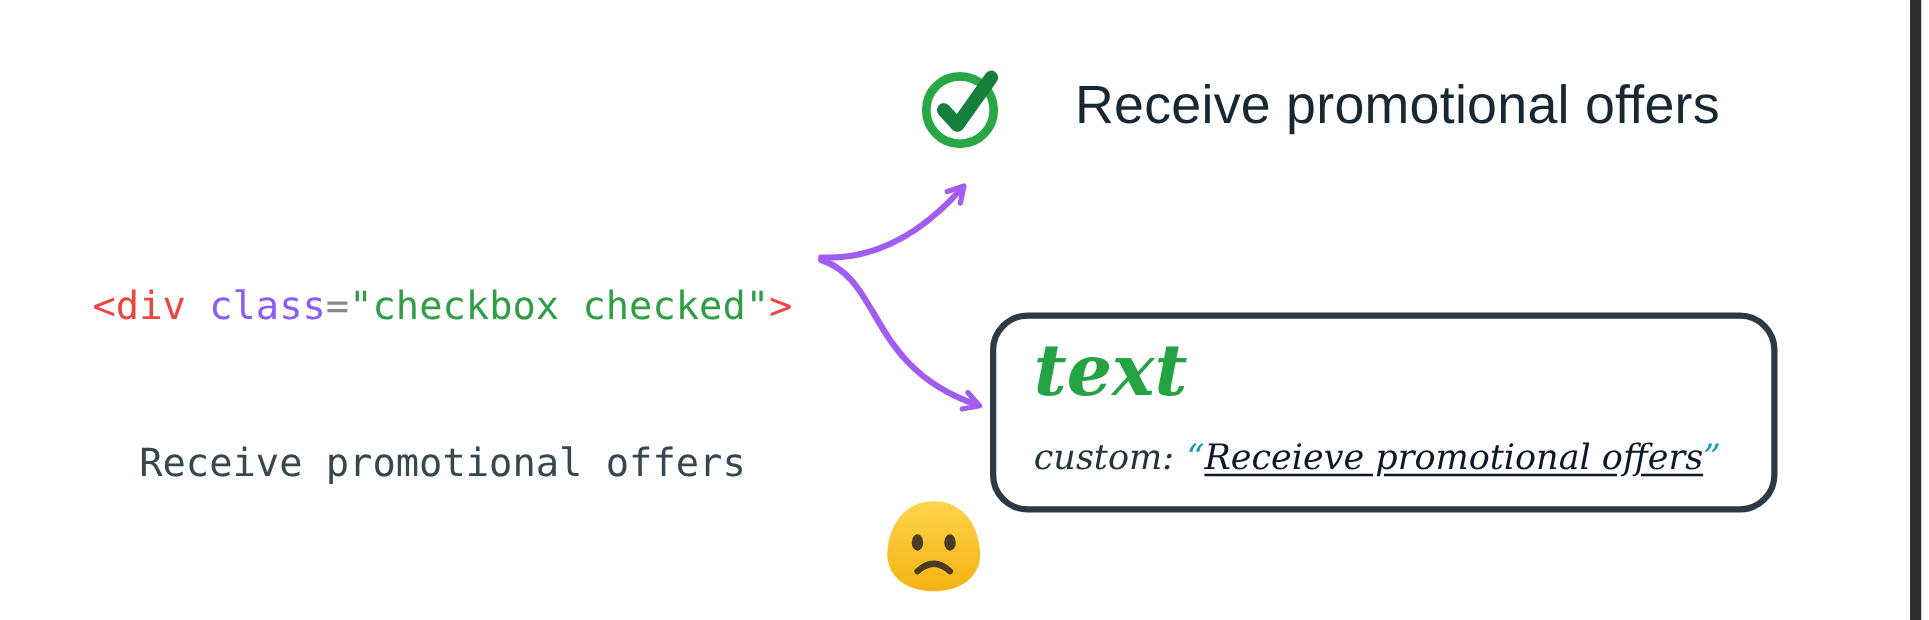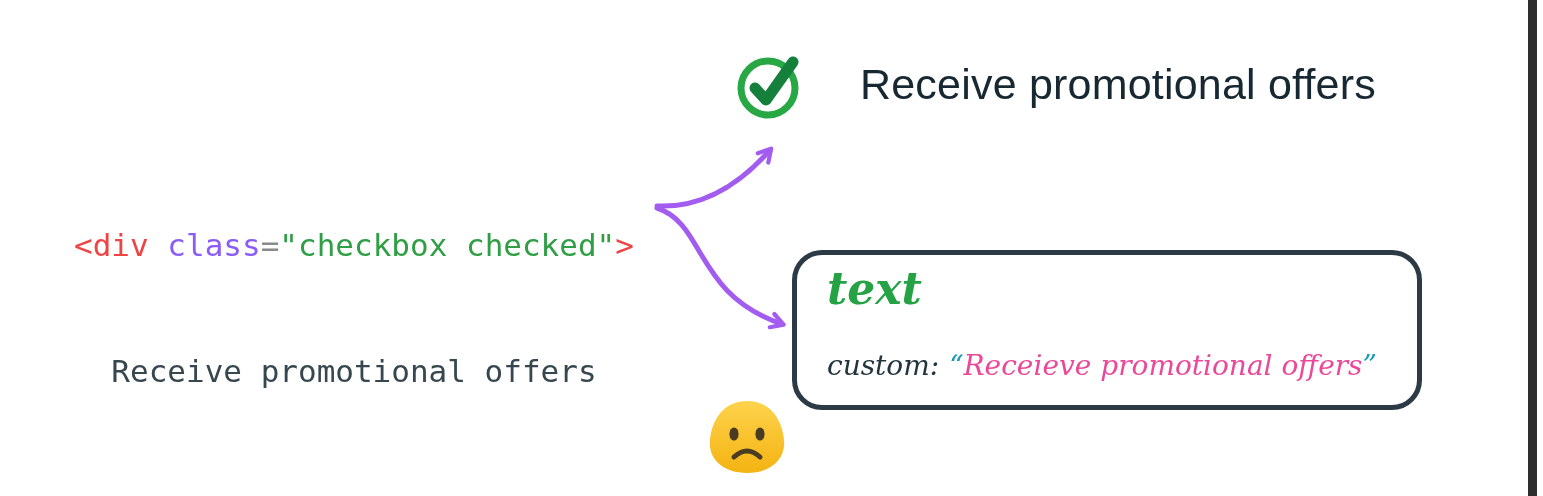--- a/index.html
+++ b/index.html
@@ -64,37 +64,38 @@
     border-radius: 30px;
     background: #ffffff;
   }
   .node-role {
     position: absolute;
     left: 30px;
     top: 8px;
     font-family: "DejaVu Serif", serif;
     font-style: italic;
     font-weight: 700;
-    font-size: 44px;
+    font-size: 57px;
     color: #25a244;
   }
   .node-value-row {
     position: absolute;
     left: 30px;
     top: 94px;
     font-family: "DejaVu Serif", serif;
     font-style: italic;
     font-size: 28px;
     color: #22343c;
     white-space: nowrap;
   }
   .node-quote { color: #189bb5; }
   .node-quote.open { margin-left: 10px; }
   .node-value {
-    color: #ec4899;
+    color: #0f172a;
+    text-decoration: underline;
     text-underline-offset: 4px;
   }
 
   
   .sad-emoji {
     position: absolute;
     left: 704px;
     top: 398px;
   }
 

